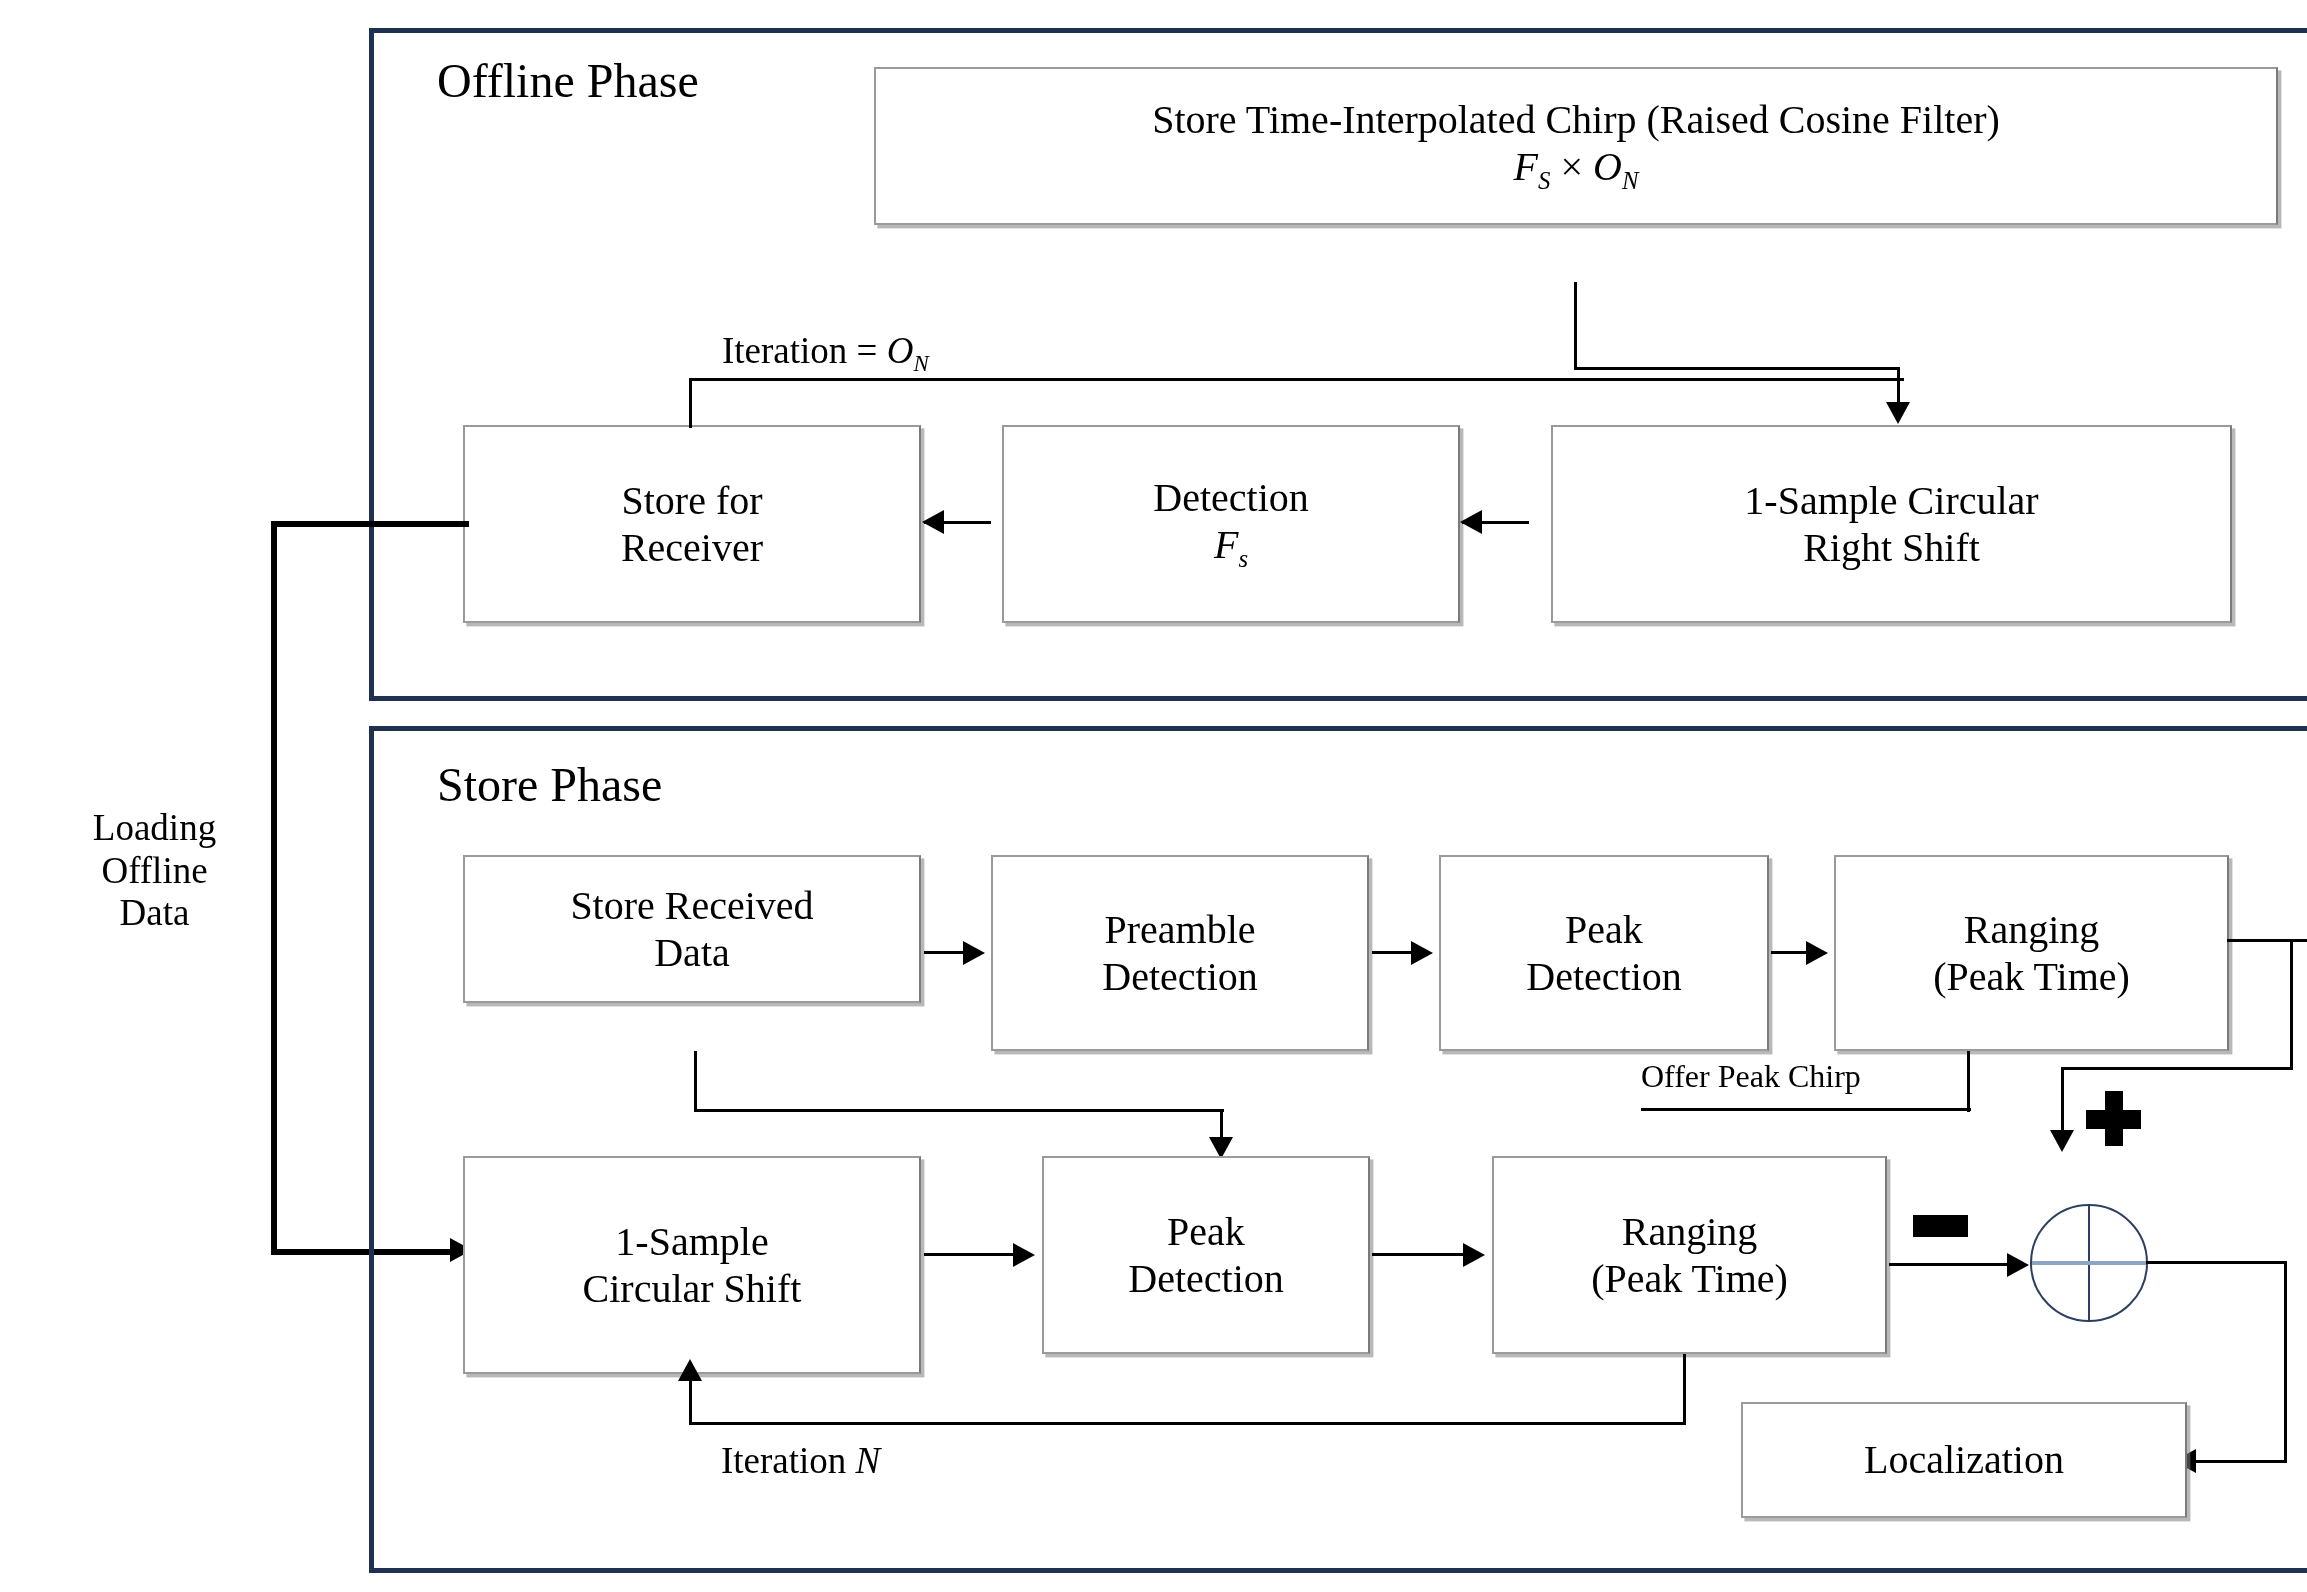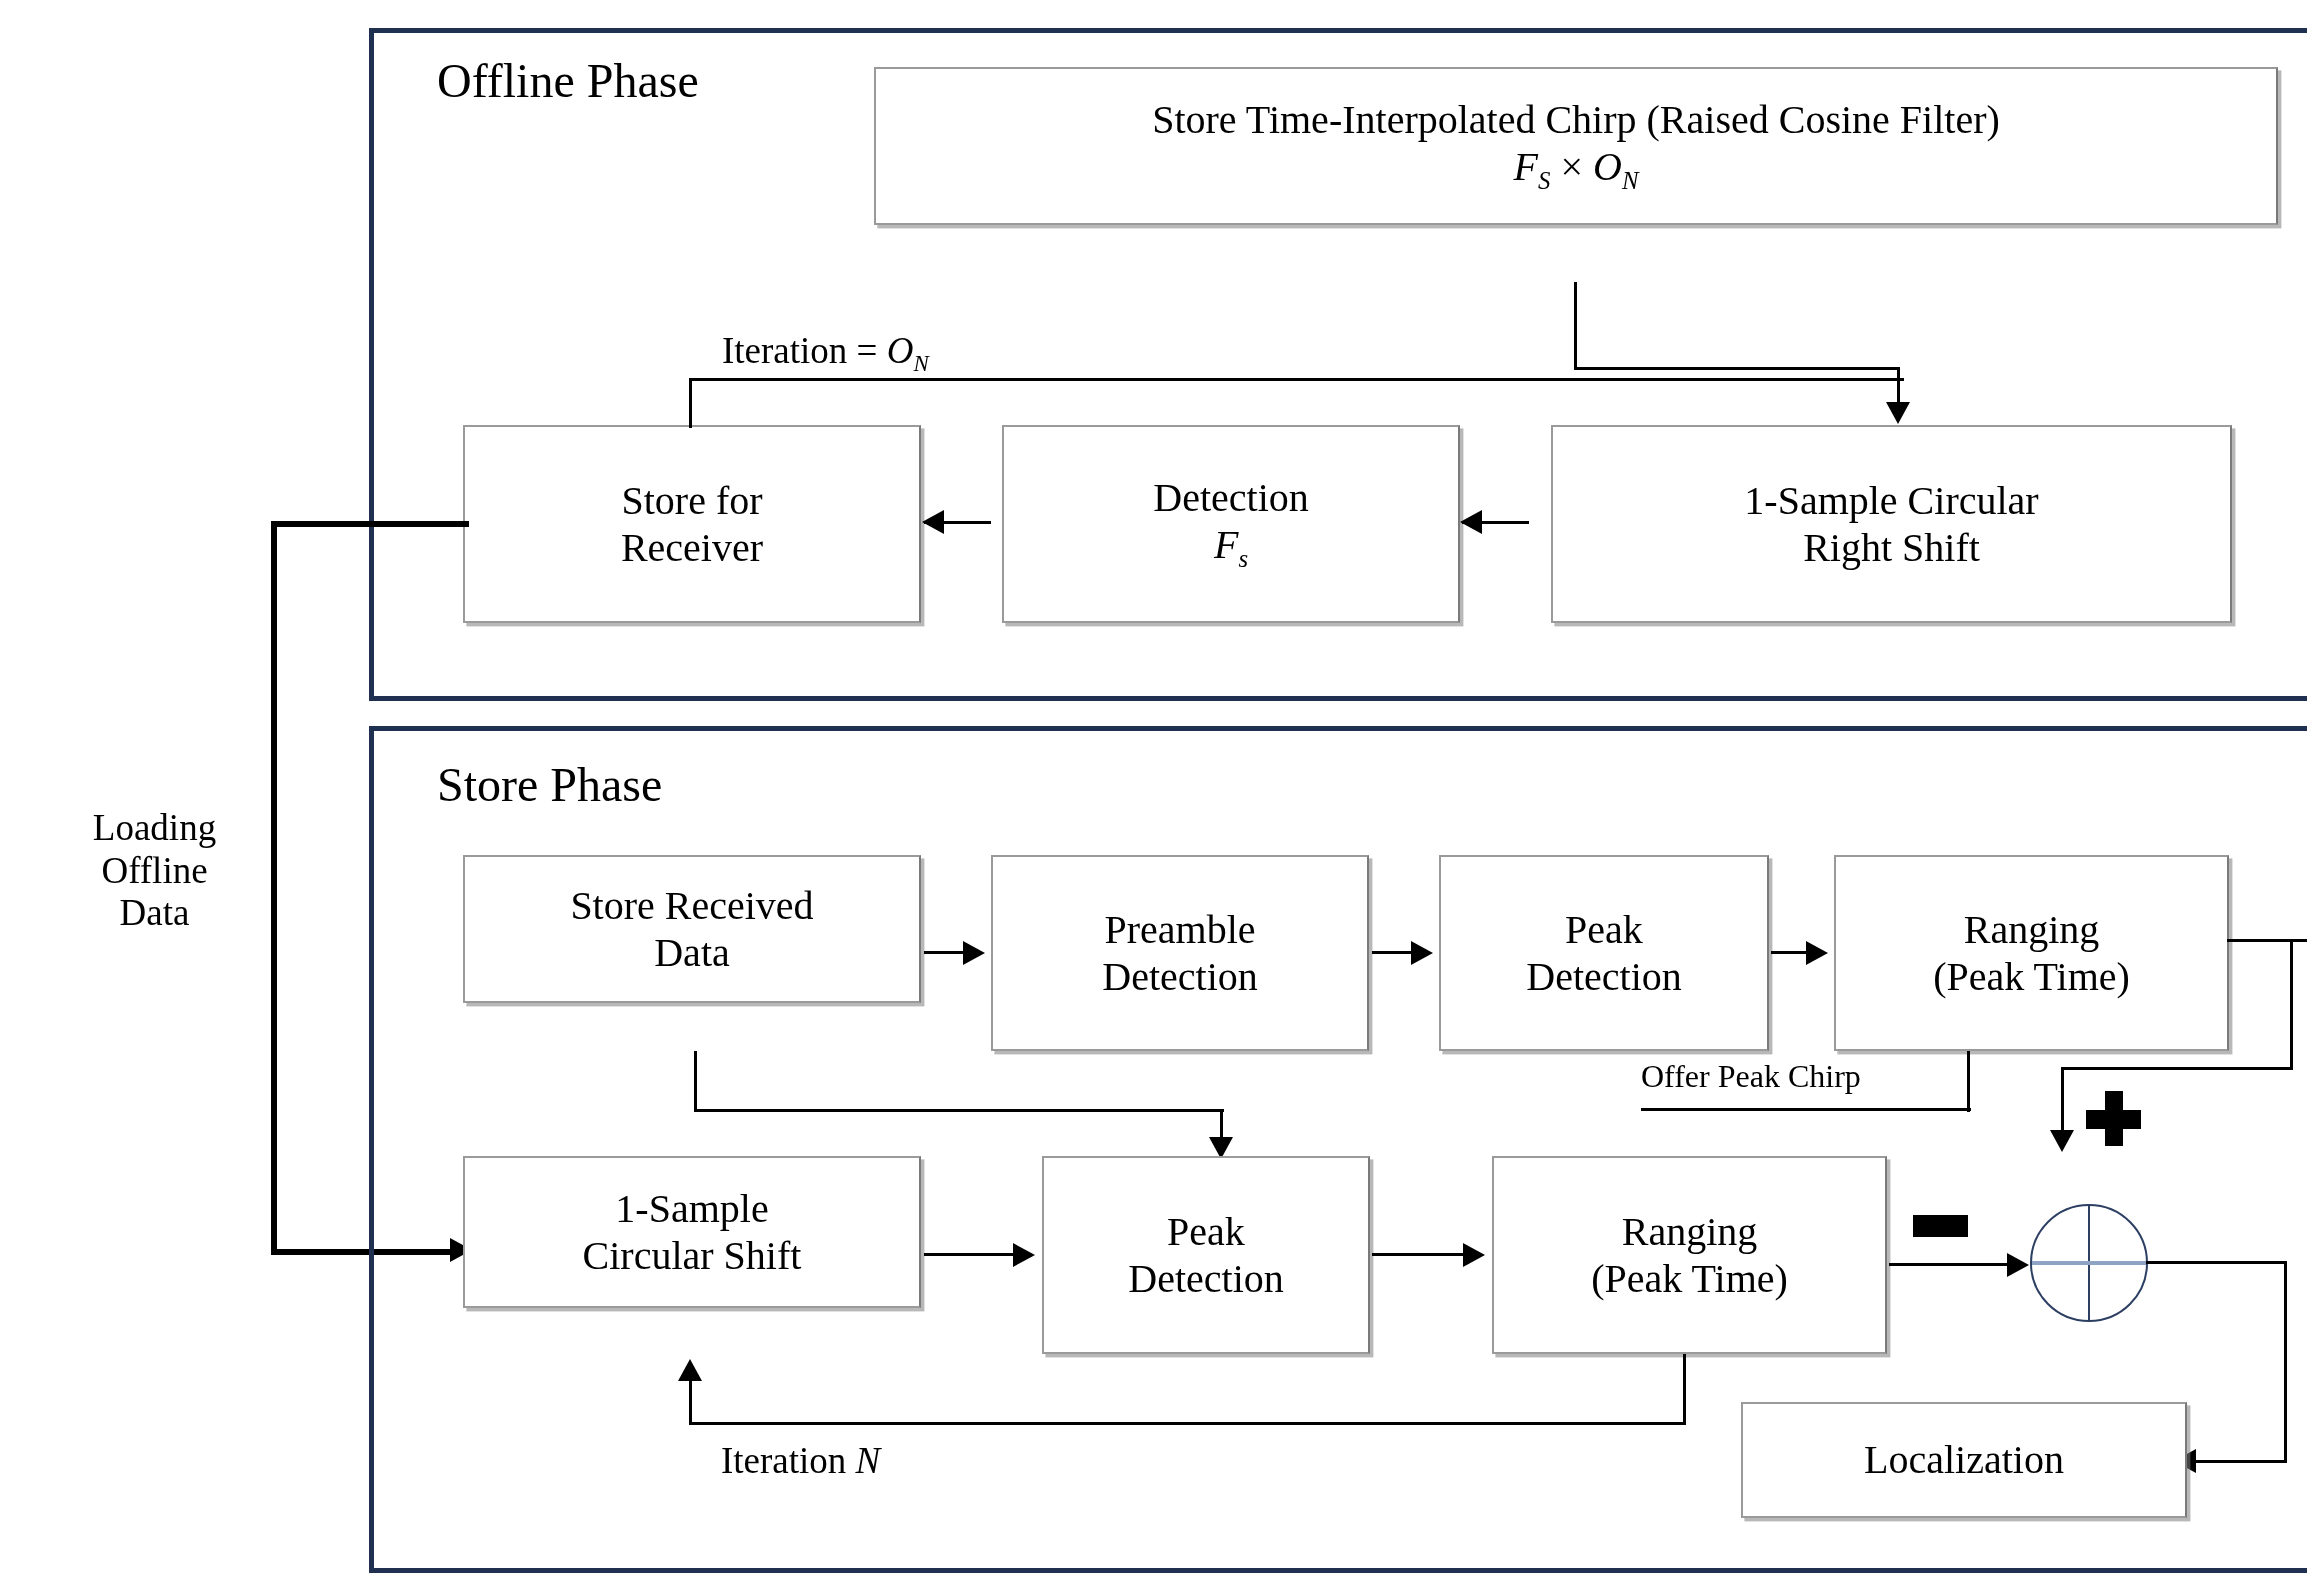--- a/index.html
+++ b/index.html
@@ -164,21 +164,21 @@
   <div class="ln lnv" style="left:2257px;top:939px;height:130px;"></div>
   <div class="ln lnh" style="left:2028px;top:1067px;width:232px;"></div>
   <div class="ln lnv" style="left:2028px;top:1067px;height:71px;"></div>
   <div class="arw arw-d" style="left:2017px;top:1130px;"></div>
 
   <div class="signmark" style="left:2053px;top:1091px;width:55px;height:55px;">
     <div class="bar-h" style="left:0;top:19.3px;width:55px;height:18.5px;"></div>
     <div class="bar-v" style="left:18.5px;top:0;width:18.5px;height:55px;"></div>
   </div>
 
-  <div class="pbox" style="left:430px;top:1156px;width:458px;height:152px;">
+  <div class="pbox" style="left:430px;top:1156px;width:458px;height:218px;">
     <div class="ptxt">
       <span>1-Sample</span><br>
       <span>Circular Shift</span>
     </div>
   </div>
 
   <div class="pbox" style="left:1009px;top:1156px;width:328px;height:198px;">
     <div class="ptxt">
       <span>Peak</span><br>
       <span>Detection</span>

